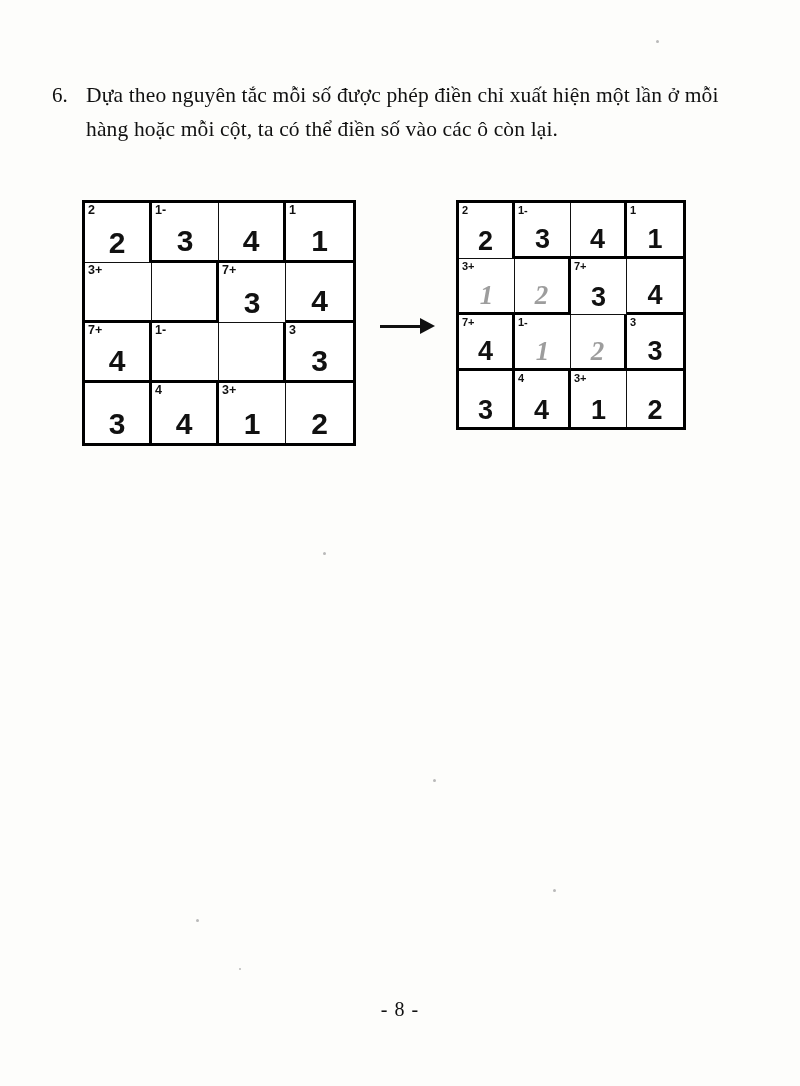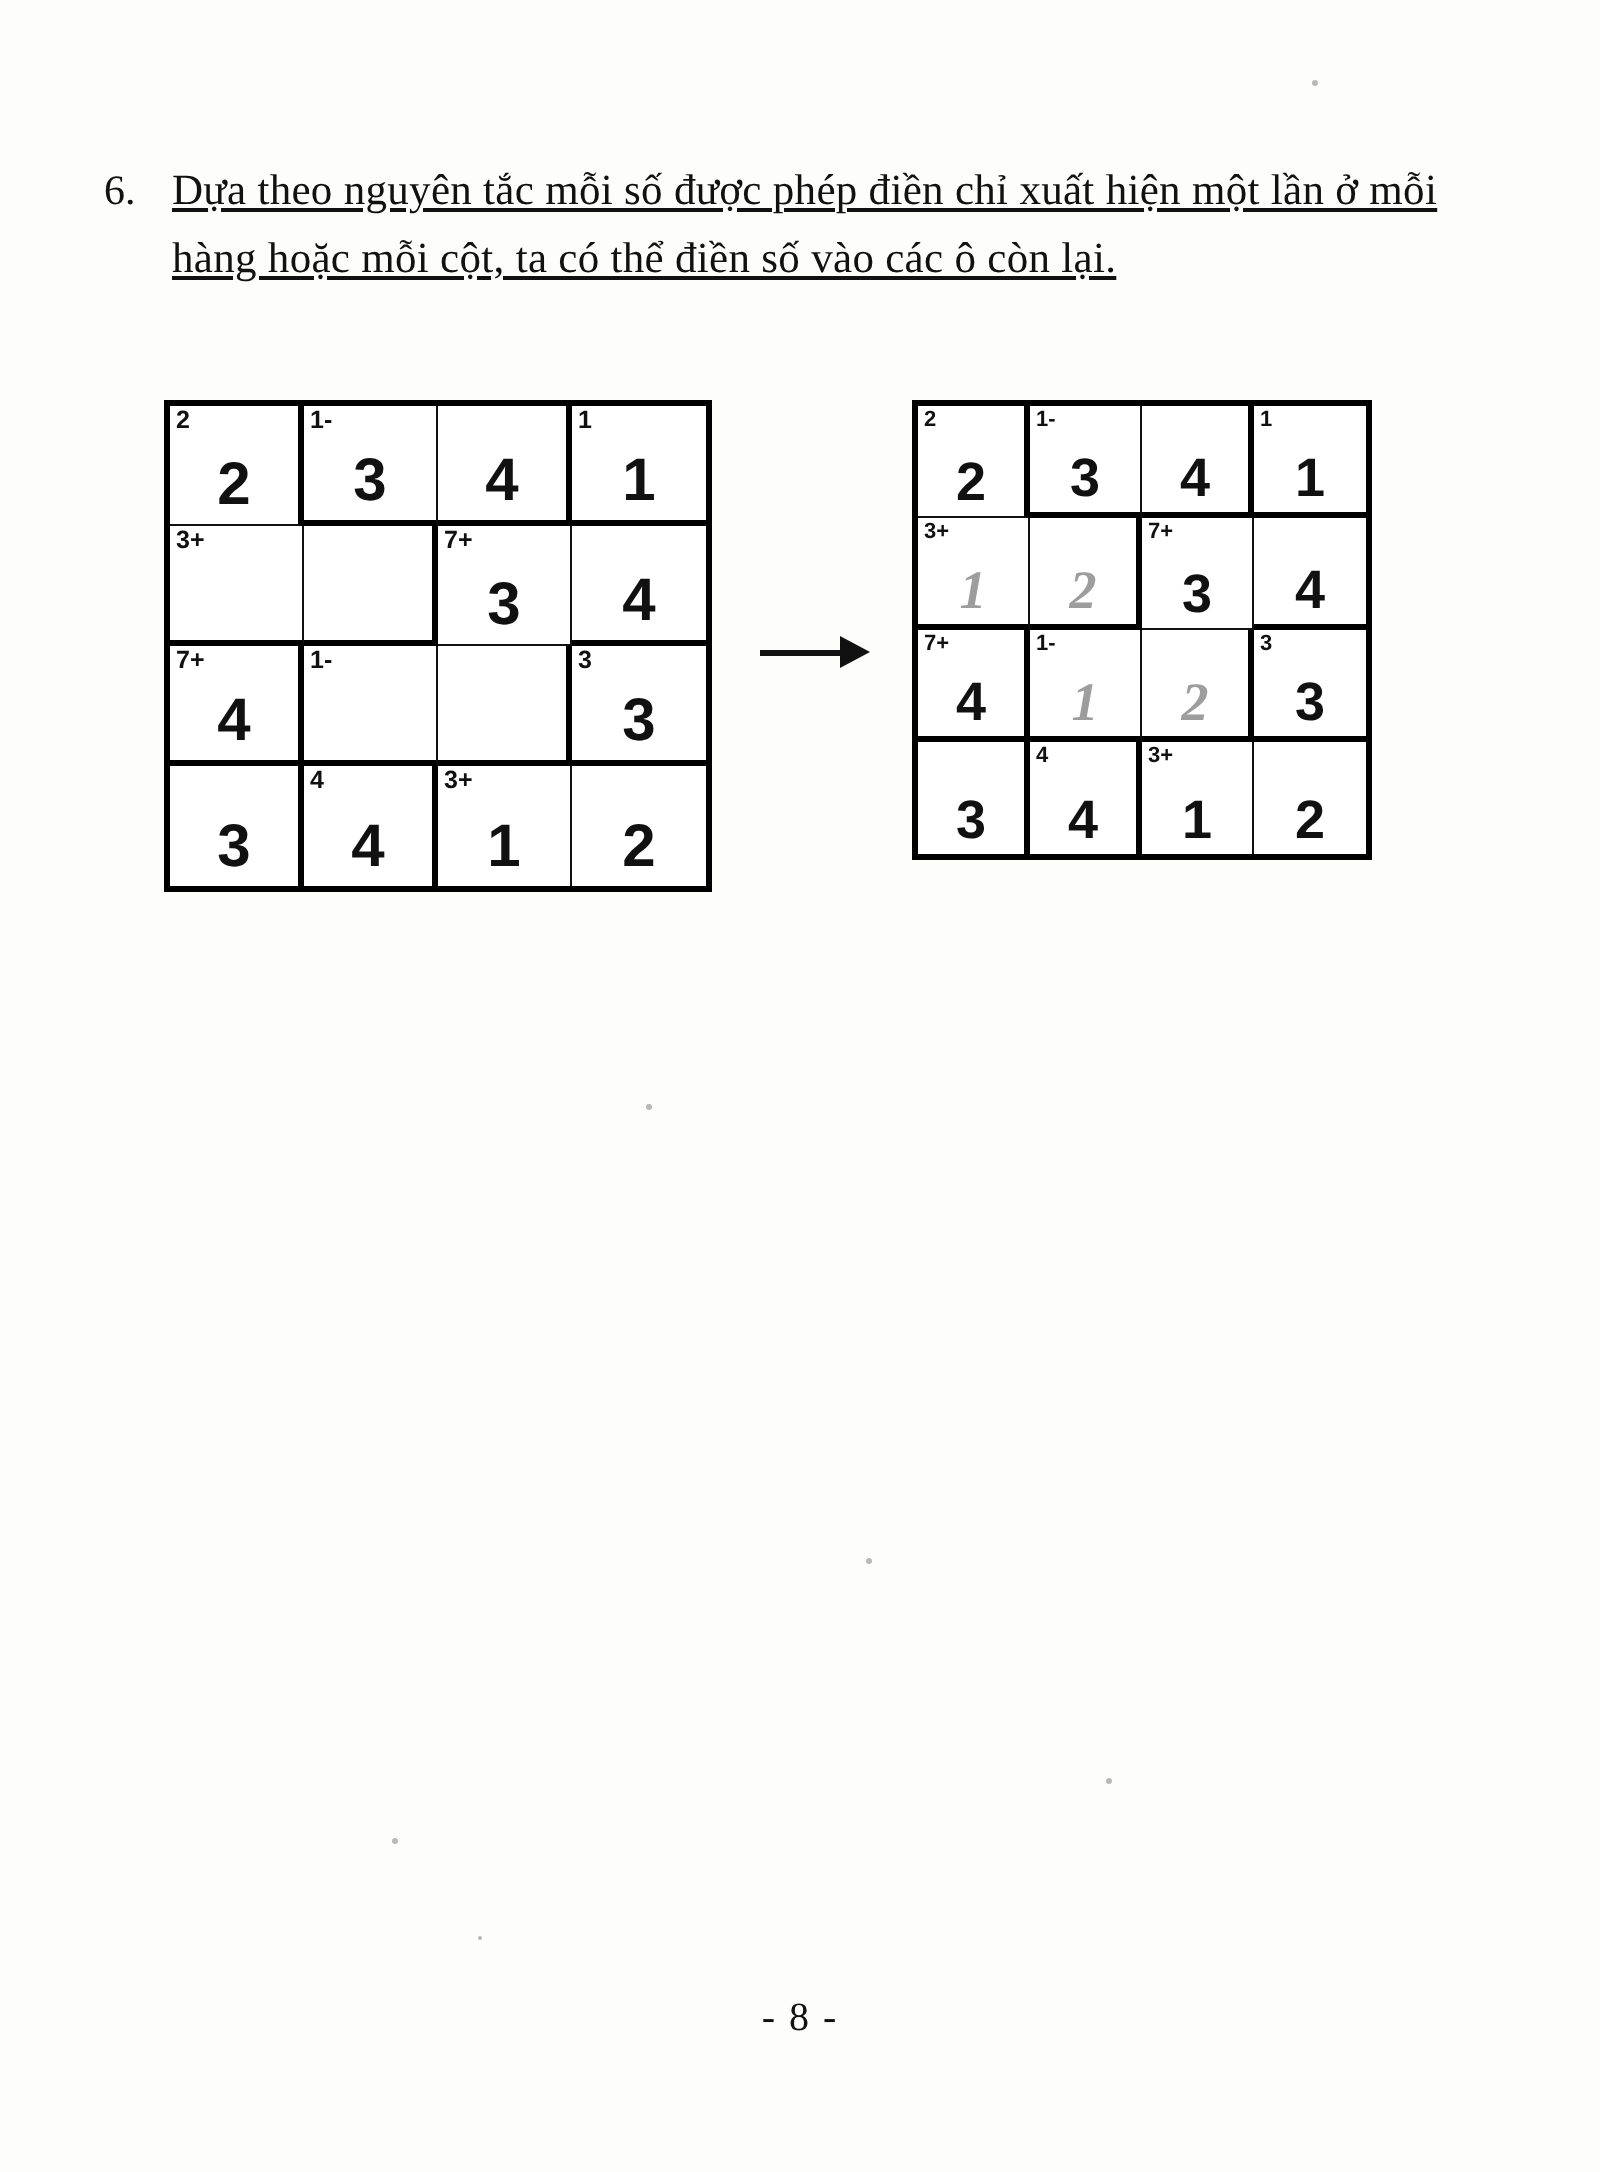--- a/index.html
+++ b/index.html
@@ -35,21 +35,20 @@
     line-height: 34px;
     width: 34px;
     flex: 0 0 34px;
     text-align: left;
   }
   .problem-text {
     font-size: 21.5px;
     line-height: 34px;
     letter-spacing: 0.15px;
     max-width: 660px;
-    text-decoration: underline;
   }
 
   
   .grids {
     position: absolute;
     top: 196px;
     left: 0;
     width: 800px;
     height: 260px;
   }

